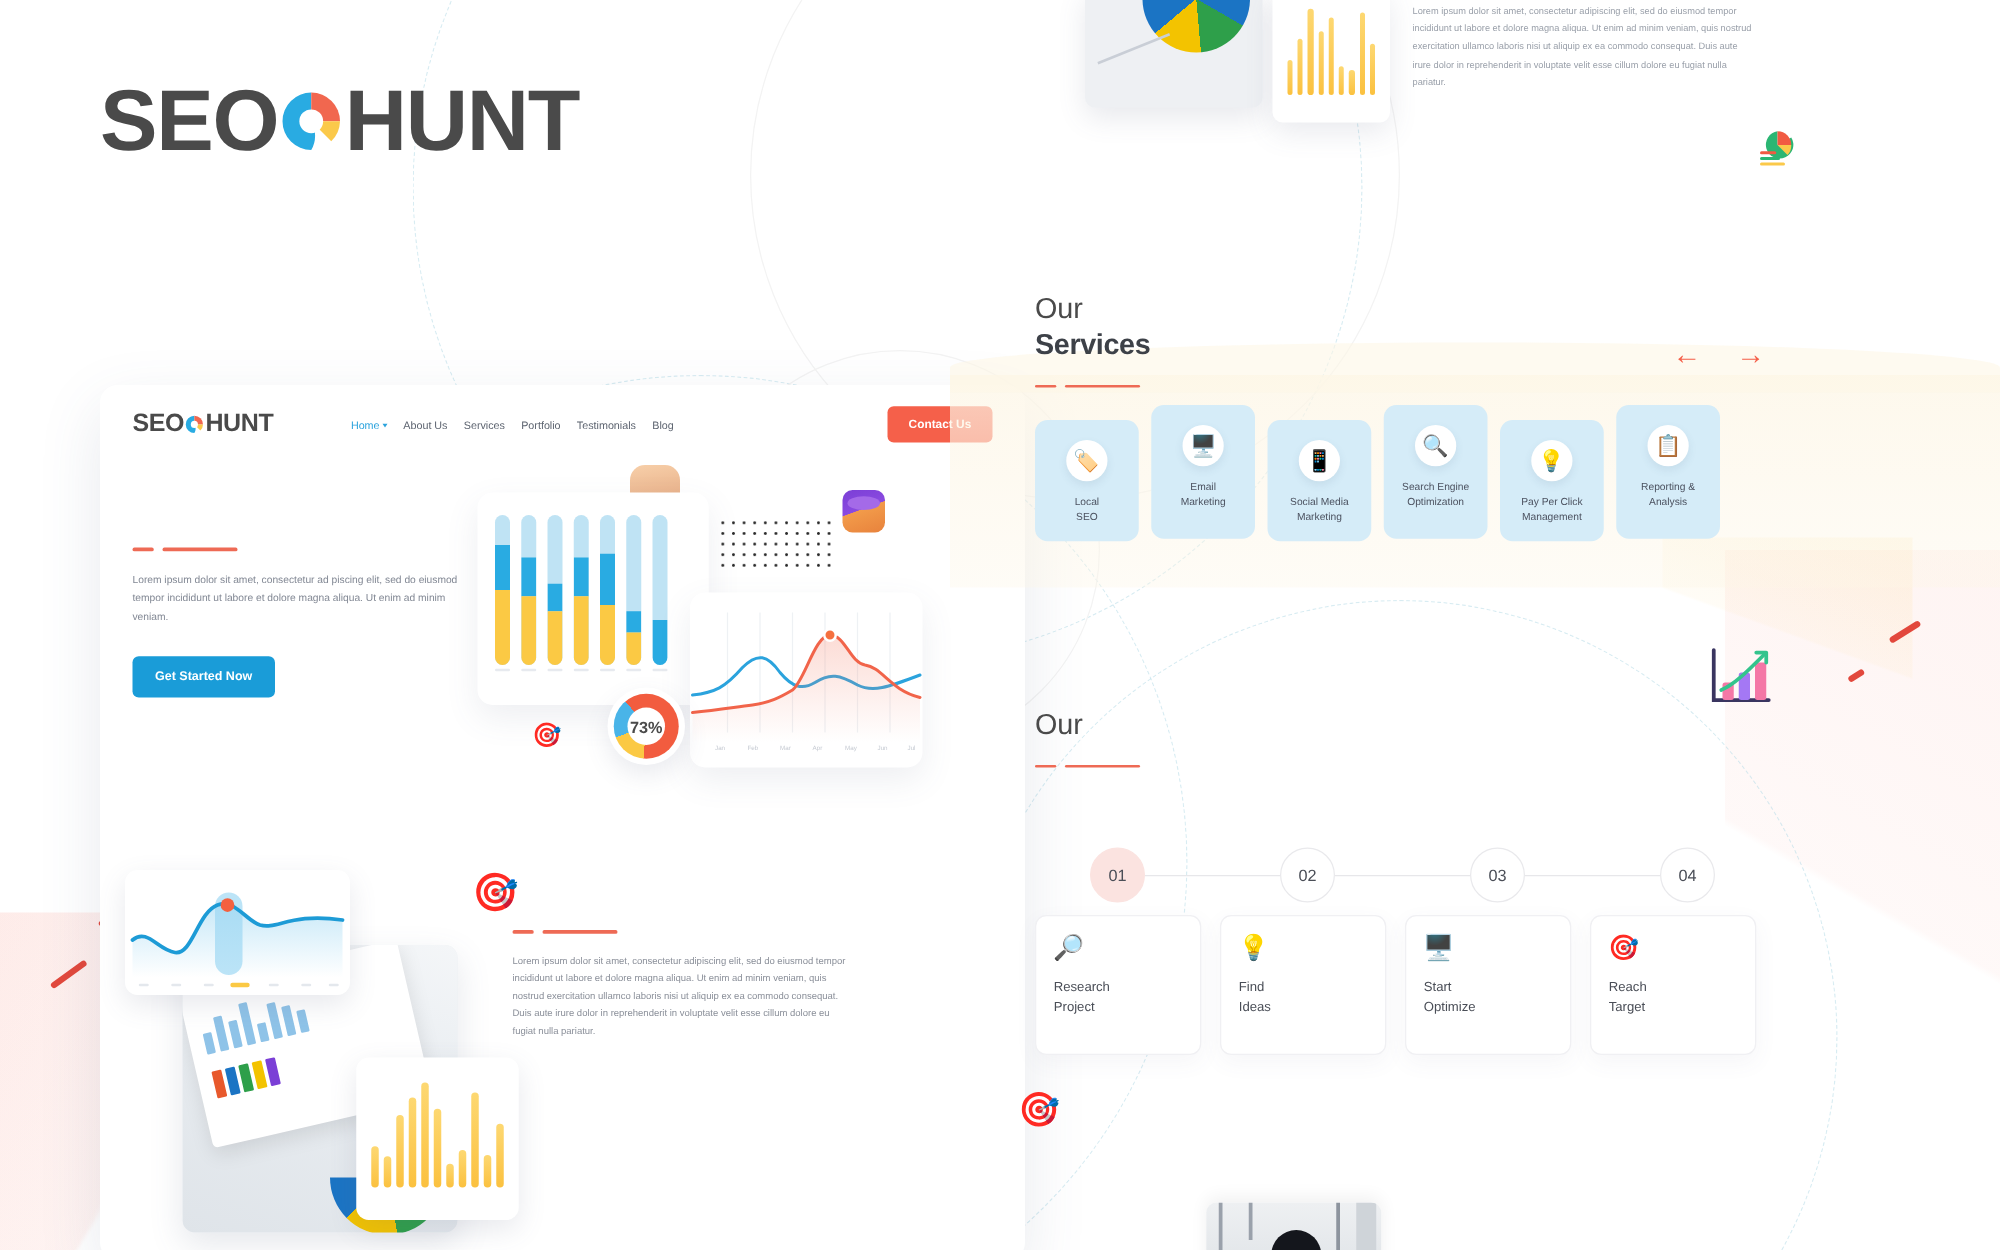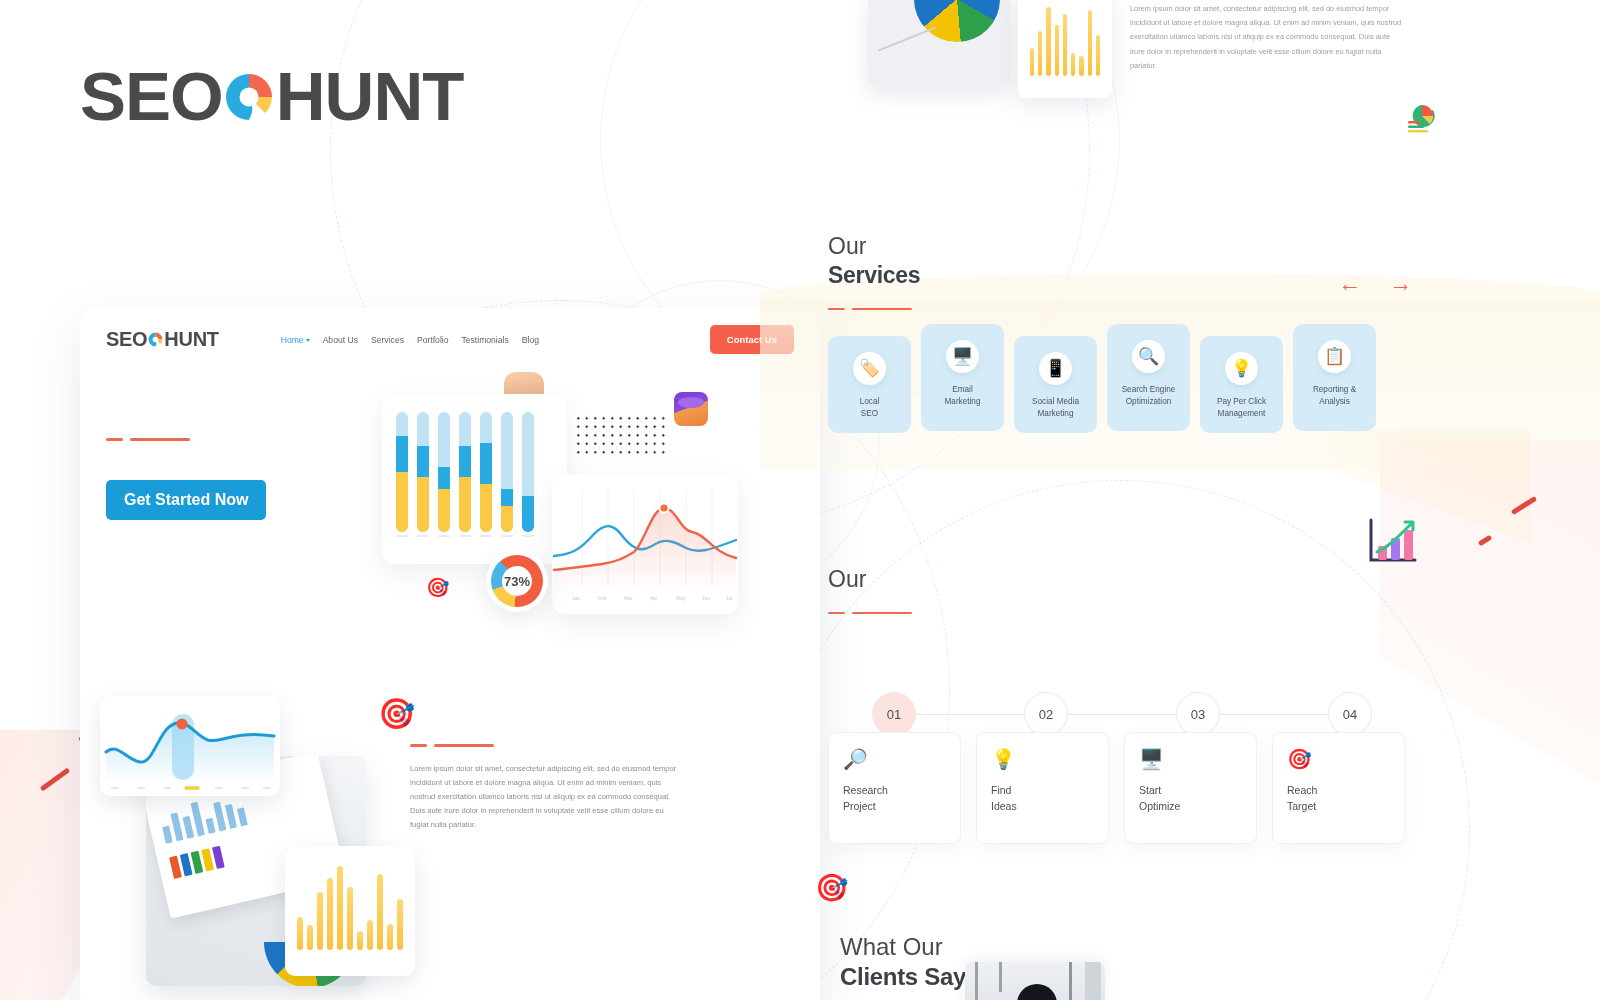--- a/index.html
+++ b/index.html
@@ -55,21 +55,21 @@
                  padding:9px 17px; border-radius:5px; border:none; white-space:nowrap; }
 
   .hero { display:flex; padding:66px 0 0 0; }
   .hero-left { width:300px; padding-left:26px; }
   .hero-h1 { font-size:23.5px; line-height:1.33; font-weight:700; color:#41454d; letter-spacing:-0.4px; }
   .rule { margin:18px 0 15px 0; display:flex; gap:7px; align-items:center; }
   .rule i { display:block; height:2.5px; border-radius:2px; background:#ee6a55; }
   .rule i:first-child { width:17px; }
   .rule i:last-child { width:60px; }
   .hero-p { font-size:8.2px; line-height:1.85; color:#828894; width:268px; }
-  .btn-start { margin-top:24px; background:#1a9cd8; color:#fff; font-size:16px; font-weight:700;
+  .btn-start { margin-top:24px; background:#1a9cd8; color:#fff; font-size:10px; font-weight:700;
                padding:11px 18px; border-radius:5px; border:none; }
 
   
   .illus { position:relative; width:360px; height:300px; margin-left:-6px; margin-top:-56px; }
   .card-bar { position:absolute; left:8px; top:30px; width:185px; height:170px; background:#fff;
               border-radius:12px; box-shadow:0 10px 26px rgba(90,100,130,.10); }
   .bars { display:flex; gap:9px; padding:18px 14px 0 14px; height:138px; align-items:flex-end; }
   .bar { width:12px; border-radius:7px; overflow:hidden; display:flex; flex-direction:column; justify-content:flex-end;
          background:#bfe3f4; }
   .bar .mid { background:#29abe2; width:100%; }
@@ -136,21 +136,21 @@
   .svc-cards { position:absolute; left:828px; top:336px; display:flex; gap:10px; align-items:flex-start; }
   .svc { width:83px; background:#d5ecf8; border-radius:10px; padding:16px 6px 12px 6px;
          display:flex; flex-direction:column; align-items:center; }
   .svc.tall { margin-top:-12px; padding-bottom:22px; }
   .svc-icon { width:33px; height:33px; border-radius:50%; background:#fff; display:flex; align-items:center;
               justify-content:center; font-size:17px; box-shadow:0 3px 7px rgba(60,90,120,.10); }
   .svc-label { margin-top:11px; font-size:8.2px; line-height:1.5; color:#4c5260; text-align:center; }
   .arrows { position:absolute; left:1338px; top:272px; display:flex; gap:28px; color:#f5604a; font-size:23px; line-height:1; }
 
   .process { position:absolute; left:828px; top:565px; width:640px; }
-  .steps { position:absolute; left:872px; top:692px; width:500px; display:flex; align-items:center; }
+  .steps { position:absolute; left:872px; top:678px; width:500px; display:flex; align-items:center; }
   .step { width:44px; height:44px; border-radius:50%; border:1px solid #e9e9ec; background:#fff;
           display:flex; align-items:center; justify-content:center; font-size:13px; color:#4a4e57; flex:none; }
   .step.active { background:#fbe3e0; border-color:#fbe3e0; }
   .step-line { flex:1; height:1px; background:#e7e7ea; }
   .proc-cards { position:absolute; left:828px; top:732px; display:flex; gap:15px; }
   .pcard { width:133px; height:112px; background:#fff; border:1px solid #f0f0f3; border-radius:9px;
            padding:16px 14px; box-shadow:0 6px 18px rgba(90,100,130,.055); }
   .pcard-ico { font-size:20px; line-height:1; }
   .pcard-label { margin-top:14px; font-size:10.5px; line-height:1.5; color:#4a4e57; }
 
@@ -256,20 +256,21 @@
       </nav>
       <button class="btn-contact">Contact Us</button>
     </div>
 
     <div class="hero">
       <div class="hero-left">
         <div class="rule">
             <i></i>
             <i></i>
           </div>
+        <p class="hero-p">Lorem  ipsum dolor sit amet, consectetur ad piscing elit, sed do eiusmod tempor incididunt ut labore et dolore magna aliqua. Ut enim ad minim veniam.</p>
         <button class="btn-start">Get Started Now</button>
       </div>
 
       <div class="illus">
         <div class="hand"></div>
         <div class="card-bar">
           <div class="bars">
             <div class="bar" style="height:100%">
                 <div class="mid" style="height:30%"></div>
                 <div class="bot" style="height:50%"></div>
@@ -540,24 +541,20 @@
     <div class="pcard">
       <div class="pcard-ico">🎯</div>
       <div class="pcard-label">
         <span>Reach</span><br>
         <span>Target</span>
       </div>
     </div>
   </div>
 
   <div class="tgt-badge">🎯</div>
-  <div class="clients">
-    <div class="sec-head-kicker">What Our</div>
-    <div class="sec-head-main">Clients Say</div>
-  </div>
   <div class="clients-photo">
     <div class="cp-head"></div>
     <div style="position:absolute;left:10px;top:0;width:3px;height:46px;background:#9aa1ab;"></div>
     <div style="position:absolute;left:34px;top:0;width:3px;height:30px;background:#9aa1ab;"></div>
     <div style="position:absolute;left:104px;top:0;width:3px;height:52px;background:#8d949e;"></div>
     <div style="position:absolute;left:120px;top:0;width:16px;height:60px;background:#cfd4d9;"></div>
   </div>
 
 </div>
 

